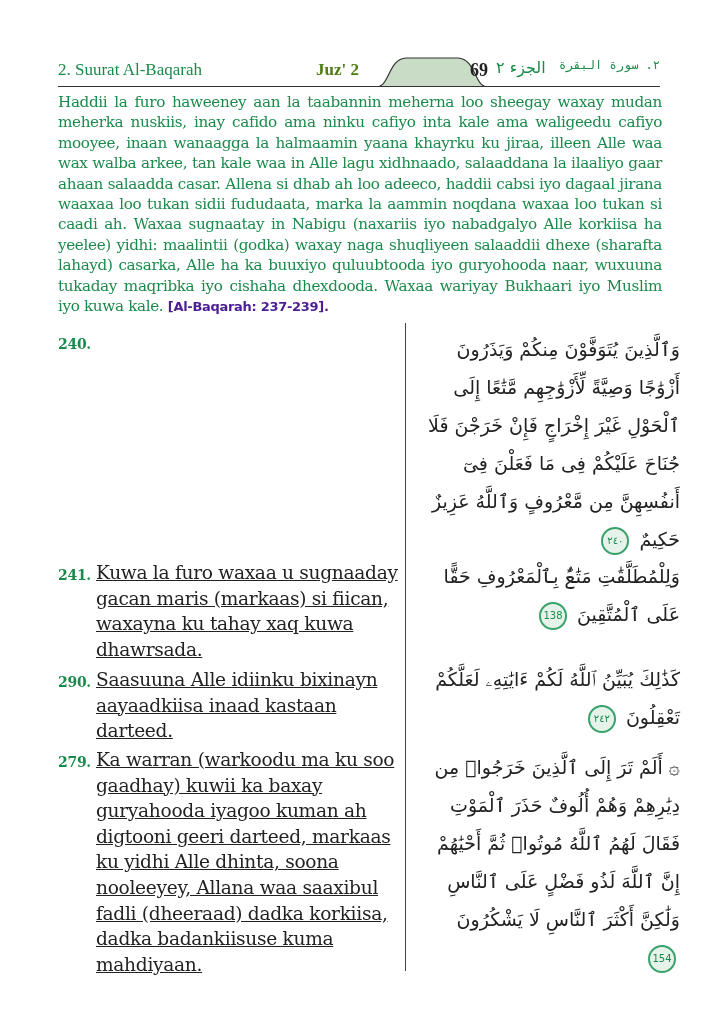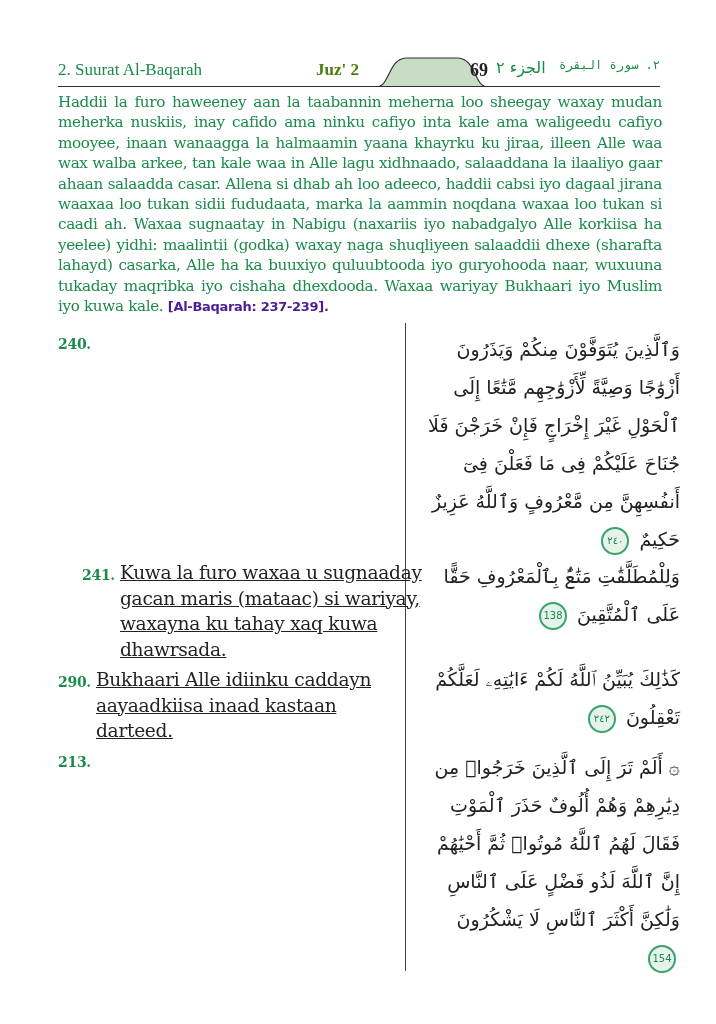--- a/index.html
+++ b/index.html
@@ -48,37 +48,38 @@
 <div class="divider"></div>
 
 <div class="verse" style="top:329px;">
   <span class="num" style="top:3px;">240.</span>
 </div>
 <div class="ar" style="top:330px;">
   <span>وَٱلَّذِينَ يُتَوَفَّوْنَ مِنكُمْ وَيَذَرُونَ أَزْوَٰجًا وَصِيَّةً لِّأَزْوَٰجِهِم مَّتَٰعًا إِلَى ٱلْحَوْلِ غَيْرَ إِخْرَاجٍ فَإِنْ خَرَجْنَ فَلَا جُنَاحَ عَلَيْكُمْ فِى مَا فَعَلْنَ فِىٓ أَنفُسِهِنَّ مِن مَّعْرُوفٍ وَٱللَّهُ عَزِيزٌ حَكِيمٌ</span>
   <span class="marker">٢٤٠</span>
 </div>
 
-<div class="verse" style="top:560px;margin-left:24px;">
+<div class="verse" style="top:560px;">
   <span class="num" style="top:3px;">241.</span>
-  <span class="txt">Kuwa la furo waxaa u sugnaaday gacan maris (mataac) si wariyay, waxayna ku tahay xaq kuwa dhawrsada.</span>
+  <span class="txt">Kuwa la furo waxaa u sugnaaday gacan maris (markaas) si fiican, waxayna ku tahay xaq kuwa dhawrsada.</span>
 </div>
 <div class="ar" style="top:557px;">
   <span>وَلِلْمُطَلَّقَٰتِ مَتَٰعٌۢ بِٱلْمَعْرُوفِ حَقًّا عَلَى ٱلْمُتَّقِينَ</span>
   <span class="marker">138</span>
 </div>
 
 <div class="verse" style="top:667px;">
   <span class="num" style="top:3px;">290.</span>
-  <span class="txt">Bukhaari Alle idiinku caddayn aayaadkiisa inaad kastaan darteed.</span>
+  <span class="txt">Saasuuna Alle idiinku bixinayn aayaadkiisa inaad kastaan darteed.</span>
 </div>
 <div class="ar" style="top:660px;">
   <span>كَذَٰلِكَ يُبَيِّنُ ٱللَّهُ لَكُمْ ءَايَٰتِهِۦ لَعَلَّكُمْ تَعْقِلُونَ</span>
   <span class="marker">٢٤٢</span>
 </div>
 
 <div class="verse" style="top:747px;">
-  <span class="num" style="top:3px;">213.</span>
+  <span class="num" style="top:3px;">279.</span>
+  <span class="txt">Ka warran (warkoodu ma ku soo gaadhay) kuwii ka baxay guryahooda iyagoo kuman ah digtooni geeri darteed, markaas ku yidhi Alle dhinta, soona nooleeyey, Allana waa saaxibul fadli (dheeraad) dadka korkiisa, dadka badankiisuse kuma mahdiyaan.</span>
 </div>
 <div class="ar" style="top:748px;">
   <span>۞ أَلَمْ تَرَ إِلَى ٱلَّذِينَ خَرَجُوا۟ مِن دِيَٰرِهِمْ وَهُمْ أُلُوفٌ حَذَرَ ٱلْمَوْتِ فَقَالَ لَهُمُ ٱللَّهُ مُوتُوا۟ ثُمَّ أَحْيَٰهُمْ إِنَّ ٱللَّهَ لَذُو فَضْلٍ عَلَى ٱلنَّاسِ وَلَٰكِنَّ أَكْثَرَ ٱلنَّاسِ لَا يَشْكُرُونَ</span>
   <span class="marker">154</span>
 </div>
 
 </body></html>

